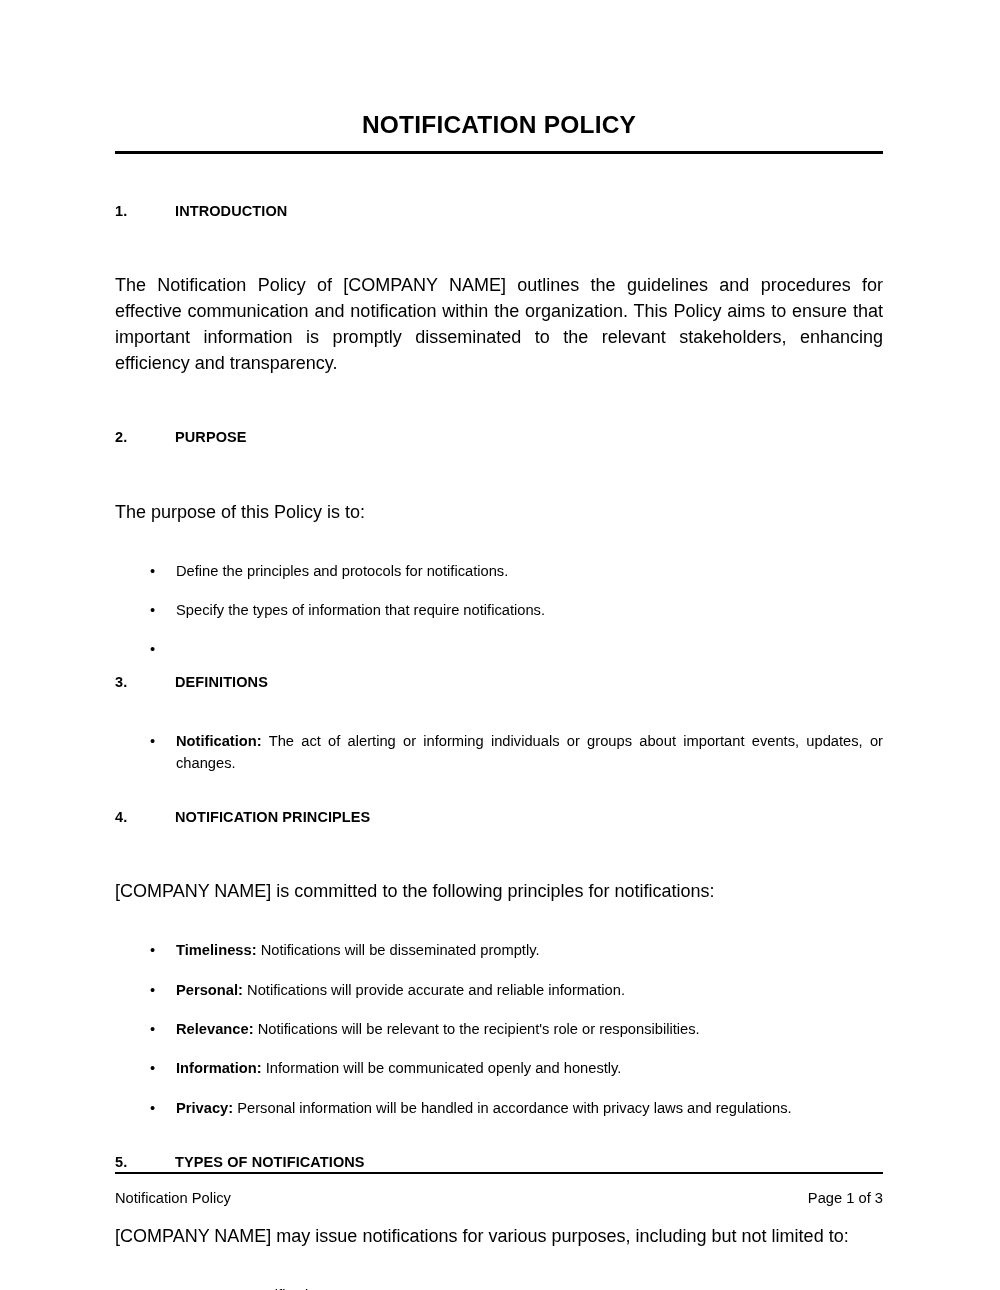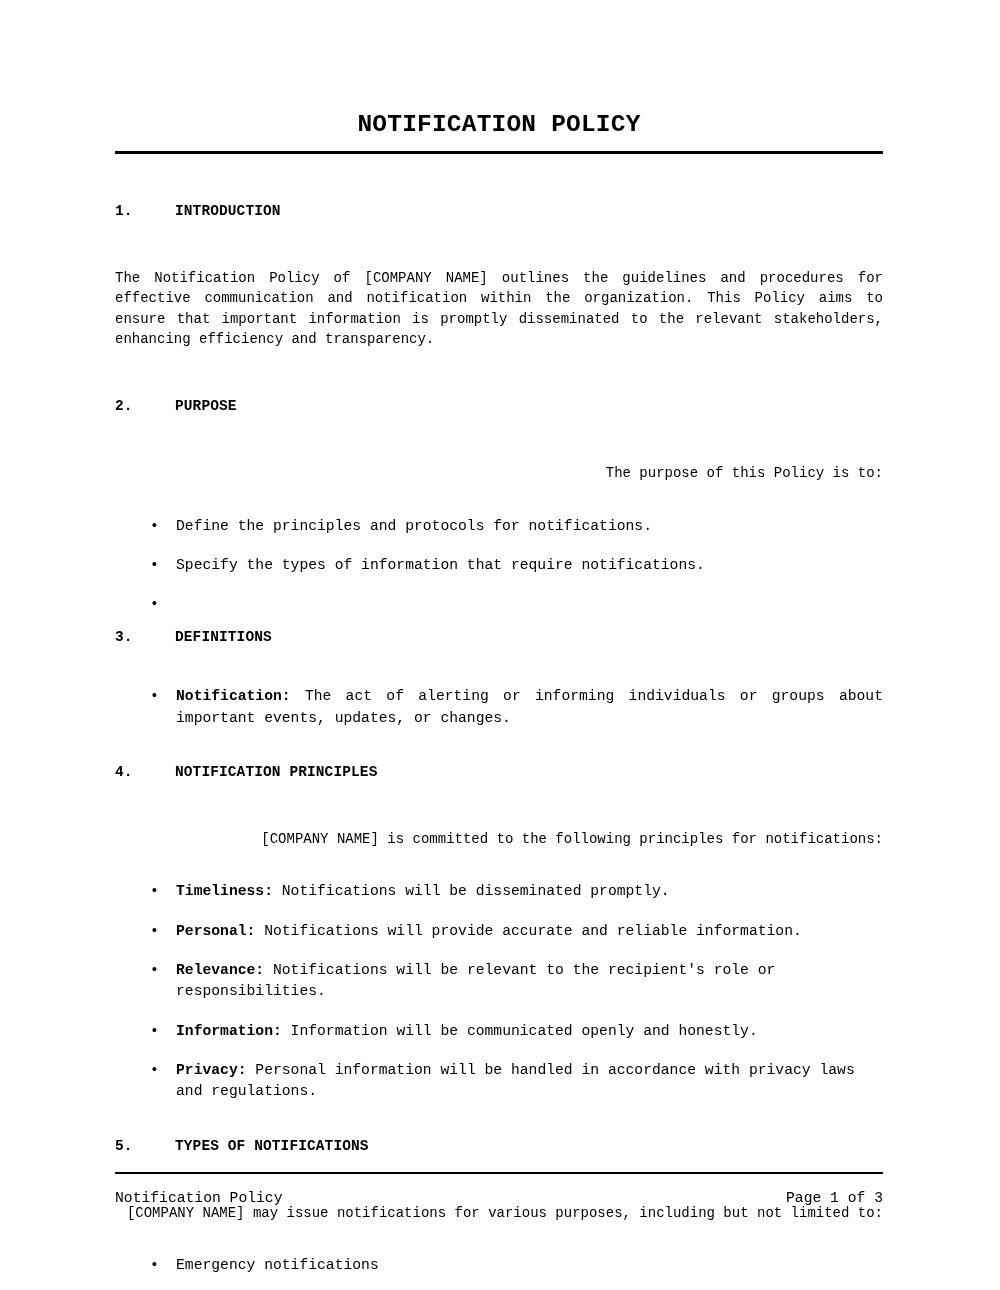--- a/index.html
+++ b/index.html
@@ -14,21 +14,20 @@
     -webkit-font-smoothing: antialiased;
   }
   .page {
     position: relative;
     width: 1000px;
     height: 1290px;
     margin: 0 auto;
     background: #ffffff;
     box-sizing: border-box;
     overflow: hidden;
-    font-family: Liberation Mono, monospace;
   }
   .content {
     position: absolute;
     left: 115px;
     top: 0;
     width: 768px;
   }
 
   
   .doc-title {
@@ -58,27 +57,27 @@
   .section-num {
     width: 60px;
     flex: 0 0 60px;
   }
   .section-label {
     flex: 1 1 auto;
   }
 
   
   .para {
-    font-size: 14px;
+    font-size: 18px;
     line-height: 1.45;
     text-align: justify;
     text-justify: inter-word;
   }
   .para.lead {
-    text-align: right;
+    text-align: left;
   }
 
   
   .bullets {
     list-style: none;
     margin: 0;
     padding: 0;
   }
   .bullets li {
     position: relative;

